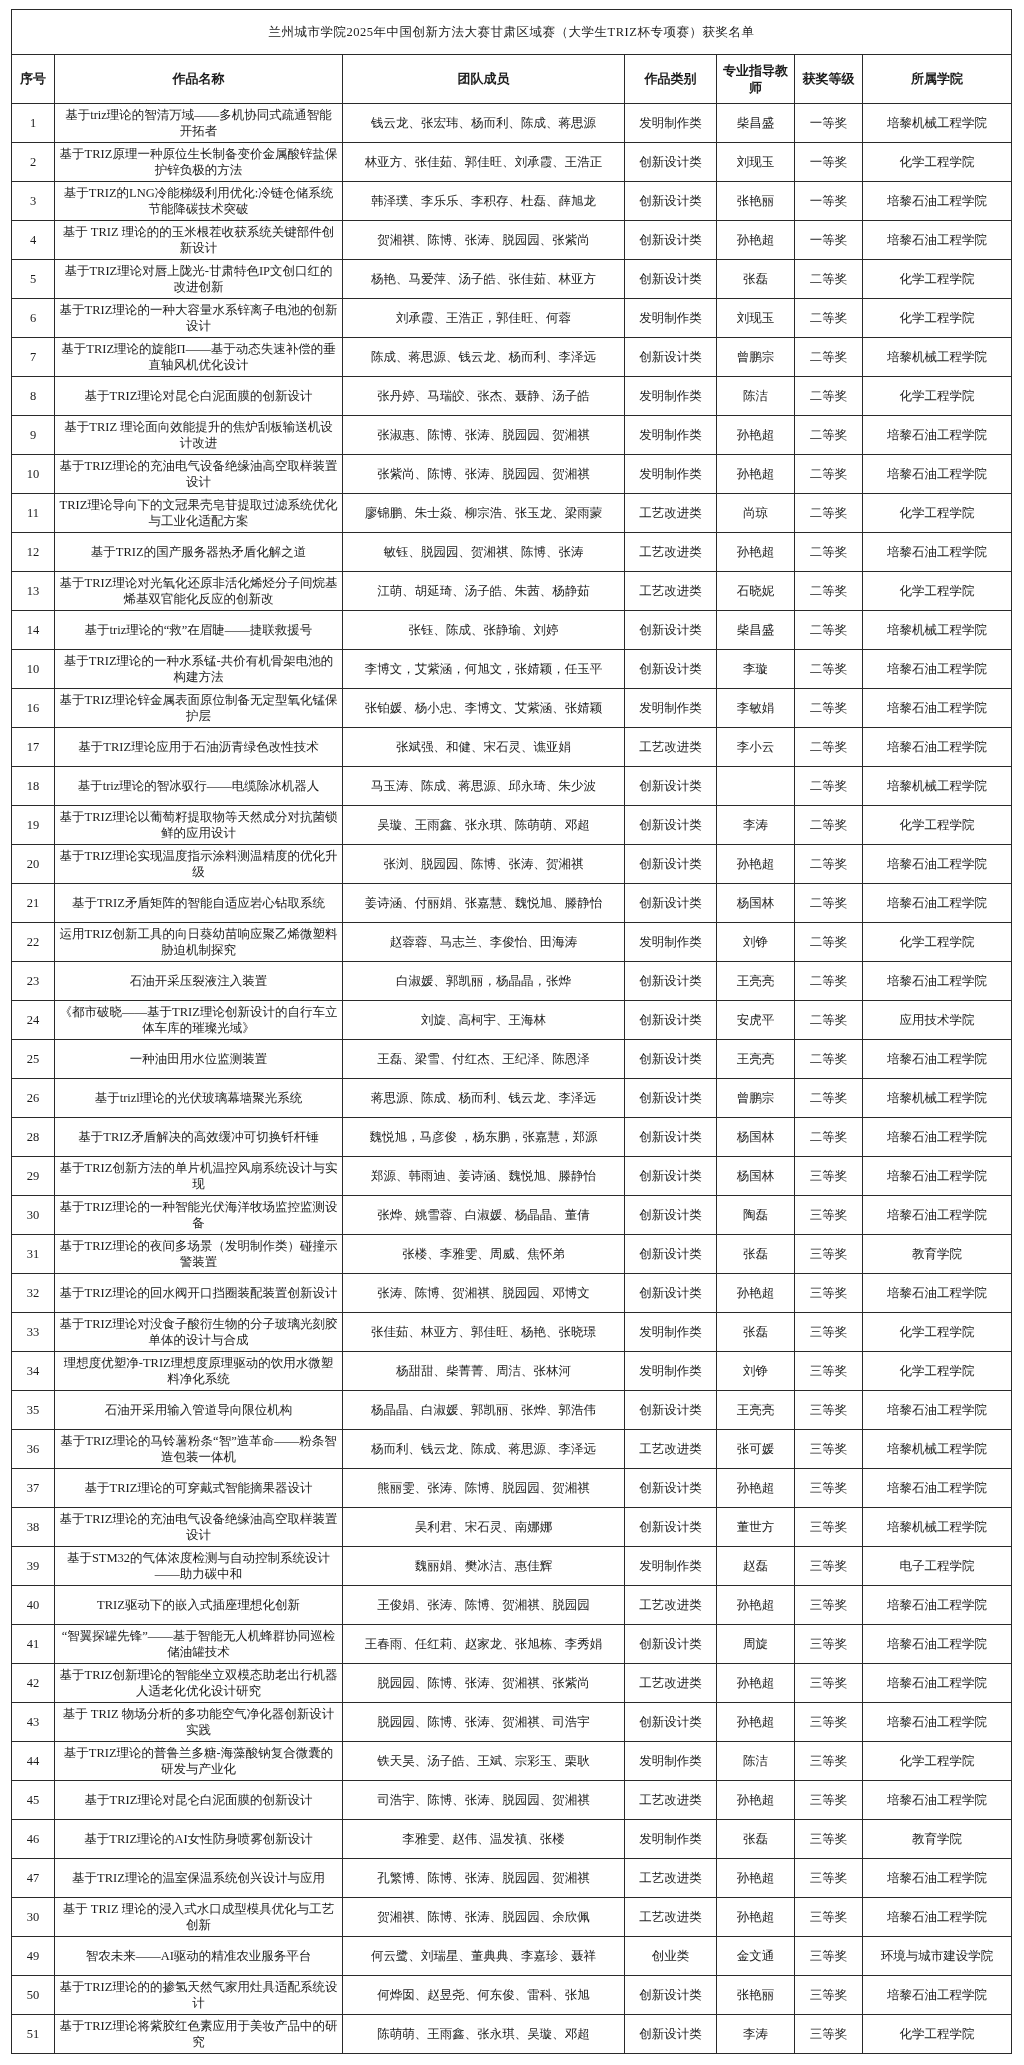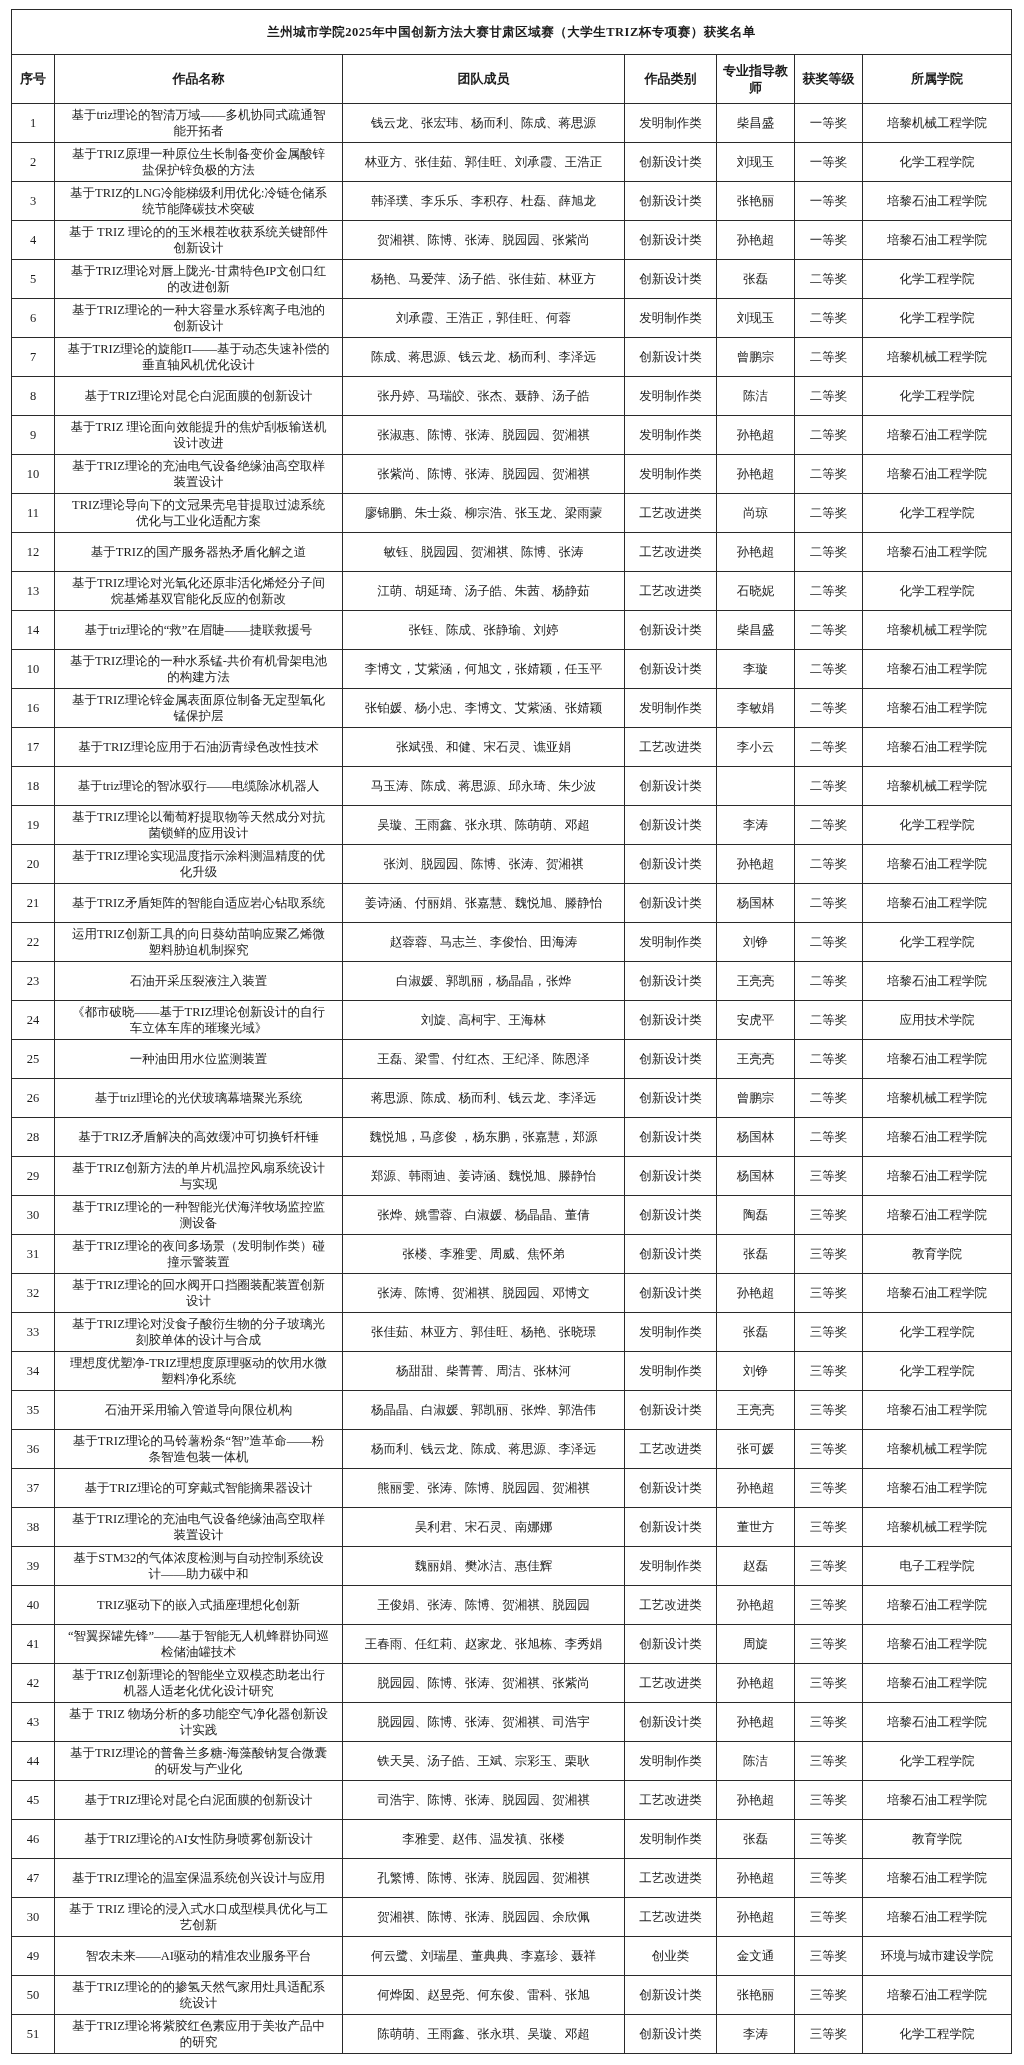--- a/index.html
+++ b/index.html
@@ -26,34 +26,34 @@
     text-align: center;
     vertical-align: middle;
     padding: 1px 3px;
     font-size: 12.5px;
     line-height: 1.32;
     word-break: break-all;
     overflow: hidden;
   }
   .title-cell {
     font-size: 17px;
-    font-weight: bold;
+    font-weight: normal;
     height: 42px;
     letter-spacing: 0.5px;
   }
   thead th.colhead {
     font-weight: bold;
     font-size: 13px;
     height: 46px;
   }
   tbody td {
     height: 36px;
   }
   tbody td.cell-title {
-    padding: 1px 12px;
+    padding: 1px 4px;
     font-family: Liberation Serif, serif;
   }
 </style>
 </head>
 <body>
 
 <div class="page">
   <table class="awards">
     <colgroup>
       <col style="width:4.3%">

